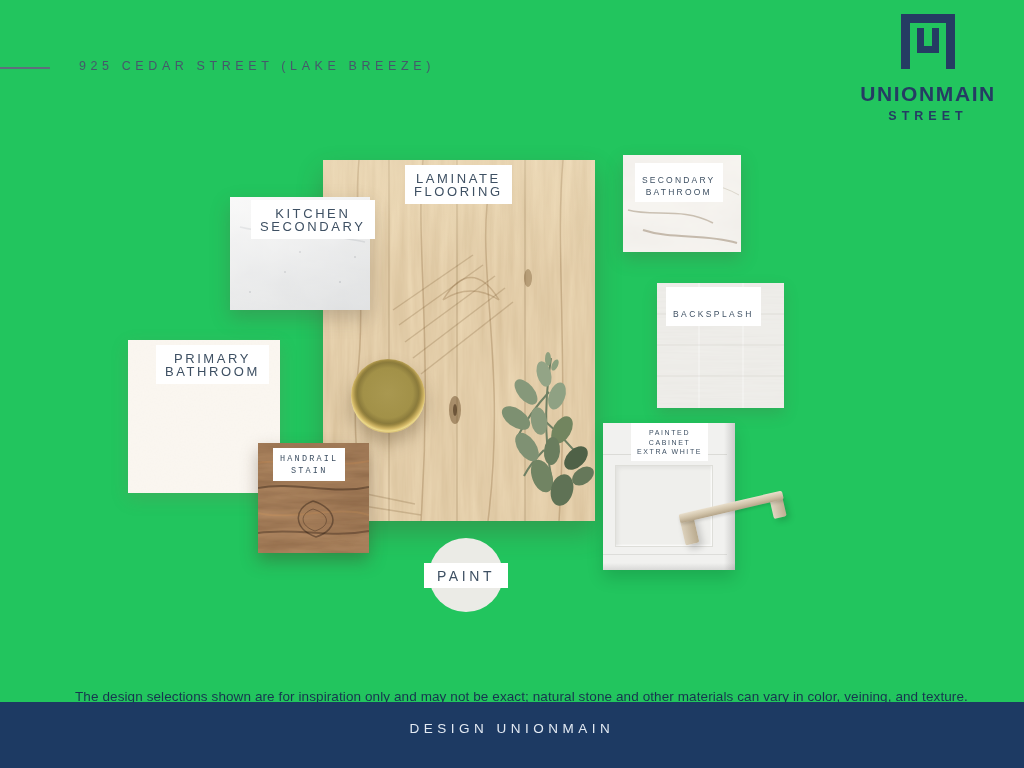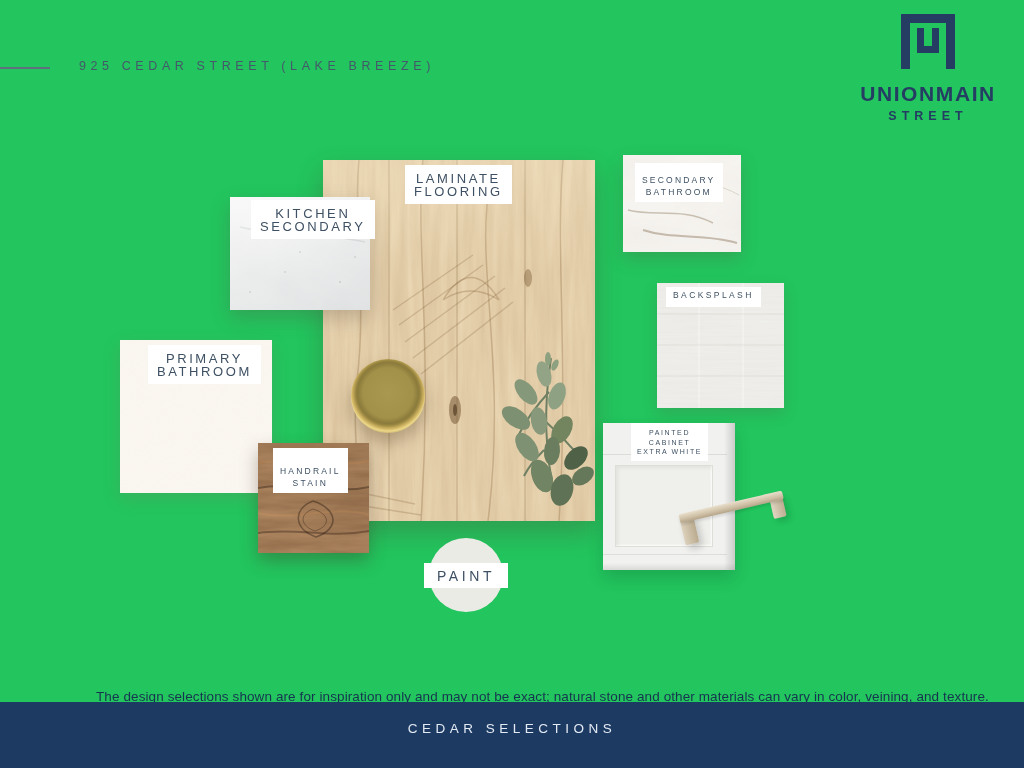--- a/index.html
+++ b/index.html
@@ -44,30 +44,30 @@
              box-shadow:0 7px 16px rgba(90,80,65,.25);}
   .tag-secondary{left:12px;top:8px;font-size:8.5px;letter-spacing:2.2px;line-height:12px;
                  padding:11px 7px 4px;}
 
   .carpet{left:512px;top:264px;width:135px;height:134px;z-index:2;
           box-shadow:0 8px 18px rgba(90,80,65,.30);}
   .tag-carpet{left:31px;top:4px;}
 
   .backsplash{left:657px;top:283px;width:127px;height:125px;z-index:1;
               box-shadow:0 6px 14px rgba(90,80,65,.20);}
-  .tag-backsplash{left:9px;top:4px;font-size:8.5px;letter-spacing:2.4px;padding:2px 7px 5px;}
-
-  .primary{left:120px;top:340px;width:152px;height:153px;z-index:1;
+  .tag-backsplash{left:9px;top:4px;font-size:8.5px;letter-spacing:2.4px;padding:21px 7px 5px;}
+
+  .primary{left:128px;top:340px;width:152px;height:153px;z-index:1;
            box-shadow:0 6px 16px rgba(140,115,90,.22);}
   .tag-primary{left:28px;top:5px;}
 
   .handrail{left:258px;top:443px;width:111px;height:110px;z-index:3;
             box-shadow:0 8px 16px rgba(70,50,35,.35);}
   .tag-handrail{left:15px;top:5px;font-size:8.5px;letter-spacing:2.2px;line-height:12px;
-                padding:17px 7px 4px;}
+                padding:5px 7px 4px;font-family:Liberation Mono, monospace;}
 
   .cabinet{left:603px;top:423px;width:132px;height:147px;z-index:1;background:#f1f1ef;
            box-shadow:0 8px 16px rgba(0,0,0,.14);}
   .cab-groove-top{position:absolute;left:0;top:31px;width:124px;height:1px;background:#dbdbd7;}
   .cab-groove-bot{position:absolute;left:0;top:131px;width:124px;height:1px;background:#ddddda;}
   .cab-panel{position:absolute;left:12px;top:42px;width:96px;height:80px;background:#efefec;
              border:1px solid #deded9;
              box-shadow:inset 2px 2px 4px rgba(0,0,0,.06),inset -1px -1px 2px rgba(255,255,255,.9);}
   .cab-shadow-r{position:absolute;right:0;top:0;width:11px;height:100%;
              background:linear-gradient(to right,rgba(0,0,0,0),rgba(70,70,70,.22));}
@@ -99,21 +99,21 @@
 
   
   .paint{position:absolute;left:427px;top:538px;width:78px;height:76px;z-index:1;}
   .paint-circle{width:74px;height:74px;border-radius:50%;background:#ebebe6;margin:0 auto;}
   .paint-band{position:absolute;left:-3px;right:-3px;top:25px;height:25px;background:#ffffff;
               display:flex;align-items:center;justify-content:center;font-size:14px;
               letter-spacing:3.6px;color:#3e5063;font-weight:500;}
 
   
   .disclaimer{position:absolute;left:75px;top:675px;width:900px;font-size:13.5px;
-              color:#17344f;letter-spacing:.1px;margin-left:21px;}
+              color:#17344f;letter-spacing:.1px;}
   .banner{position:absolute;left:0;top:702px;width:1024px;height:66px;background:#1d3a63;}
   .banner-text{display:block;text-align:center;padding-top:19px;color:#e3eaf3;
                font-size:13.5px;letter-spacing:4.5px;font-weight:500;}
 </style>
 </head>
 <body>
 
 <svg width="0" height="0" style="position:absolute" aria-hidden="true">
   <defs>
     <filter id="f-wood" x="0" y="0" width="100%" height="100%">
@@ -370,16 +370,16 @@
 
   <div class="paint">
     <div class="paint-circle"></div>
     <div class="paint-band">
       <span>PAINT</span>
     </div>
   </div>
 
   <p class="disclaimer">The design selections shown are for inspiration only and may not be exact; natural stone and other materials can vary in color, veining, and texture.</p>
   <div class="banner">
-    <span class="banner-text">CEDAR SELECTIONS</span>
+    <span class="banner-text">DESIGN UNIONMAIN</span>
   </div>
 
 </div>
 
 </body></html>

